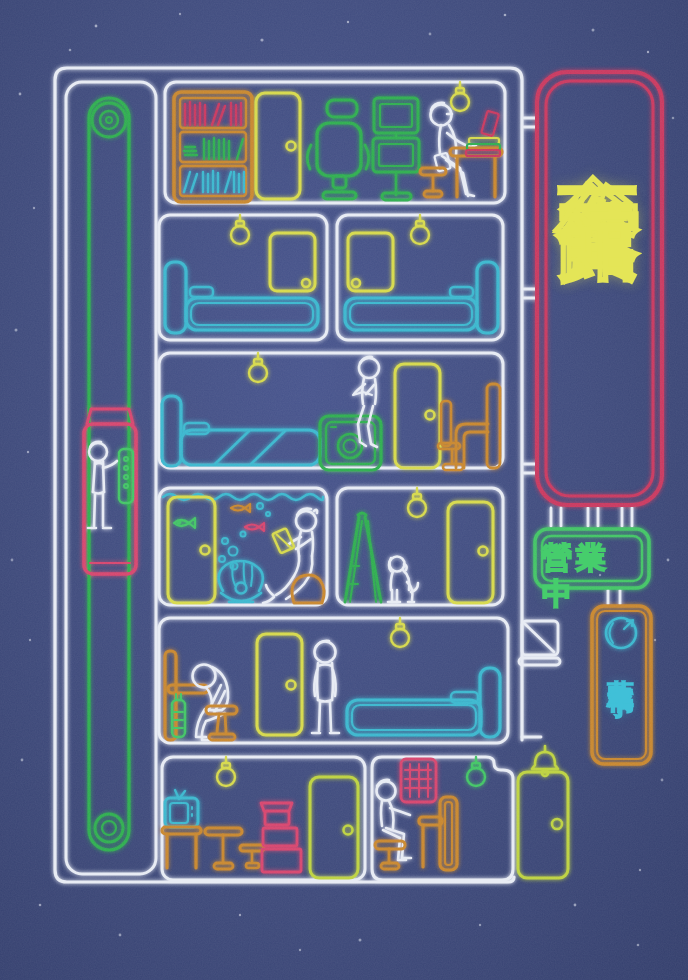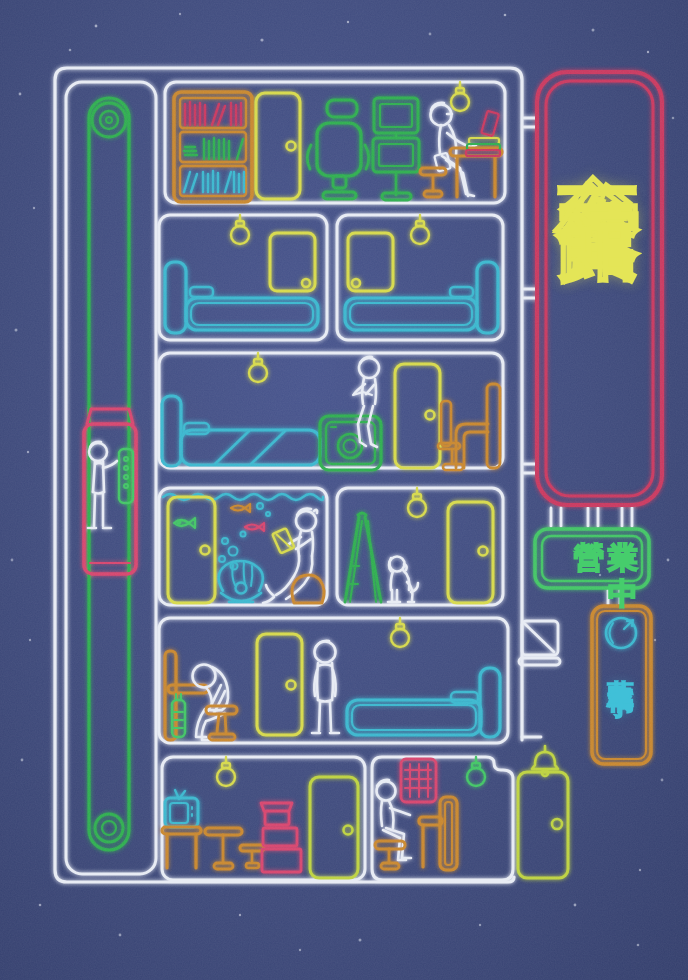--- a/index.html
+++ b/index.html
@@ -28,21 +28,21 @@
   .sw28{stroke-width:2.8}.sw32{stroke-width:3.2}.sw35{stroke-width:3.5}.sw4{stroke-width:4}
   .dot{fill:var(--white);stroke:none}
   .neon-text{position:absolute;color:transparent;pointer-events:none;}
   .hotel-text{
     left:557px;top:104px;writing-mode:vertical-rl;text-orientation:upright;
     font-size:84px;line-height:84px;letter-spacing:10px;font-weight:bold;
     -webkit-text-stroke:2.6px var(--sign-yellow);
     text-shadow:0 0 14px rgba(228,229,87,.35);
   }
   .open-text{
-    left:542px;top:540px;width:100px;height:36px;text-align:right;
+    left:542px;top:540px;width:100px;height:36px;text-align:left;
     font-size:30px;line-height:36px;letter-spacing:4px;font-weight:bold;
     -webkit-text-stroke:1.8px var(--sign-green);
     text-shadow:0 0 10px rgba(70,205,108,.4);
   }
   .author-text{
     left:608px;top:658px;writing-mode:vertical-rl;text-orientation:upright;
     font-size:26px;line-height:26px;letter-spacing:8px;font-weight:bold;
     -webkit-text-stroke:1.6px var(--sign-cyan);
     text-shadow:0 0 8px rgba(64,192,216,.4);
   }

